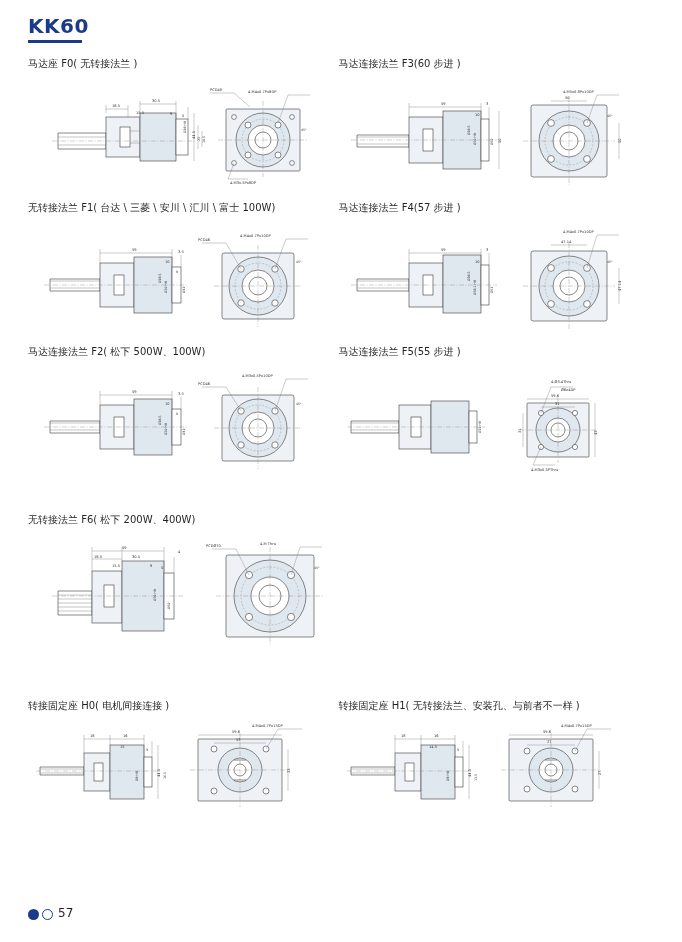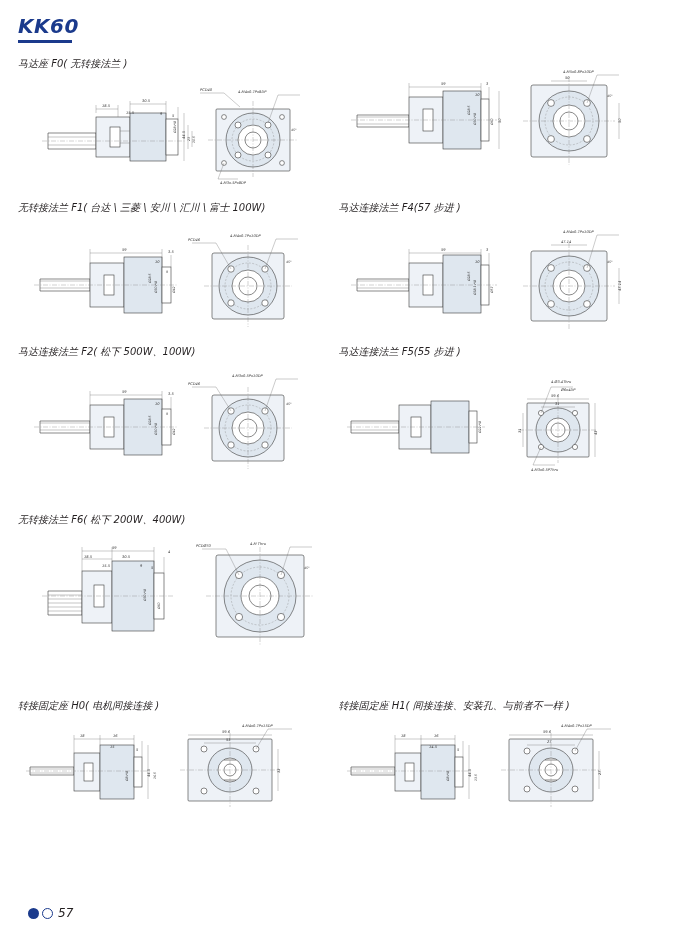--- a/index.html
+++ b/index.html
@@ -10,22 +10,21 @@
     background: #ffffff;
     font-family: "DejaVu Sans", "Liberation Sans", sans-serif;
     color: #231f20;
     position: relative;
     overflow: hidden;
   }
   .page {
     position: relative;
     width: 677px;
     height: 942px;
-    padding: 0 18px;
-    font-style: italic;
+    padding: 0 28px;
   }
   .page-title {
     font-size: 20px;
     font-weight: bold;
     color: #1b3a8c;
     letter-spacing: 0.5px;
     padding-top: 14px;
     padding-bottom: 2px;
     font-family: "DejaVu Sans", "Liberation Sans", sans-serif;
   }
@@ -55,21 +54,21 @@
     width: 100%;
     height: 118px;
   }
   .fig.tall { height: 122px; }
   .fig svg { display: block; }
   .footer {
     position: absolute;
     left: 28px;
     bottom: 22px;
     display: flex;
-    align-items: center;
+    align-items: flex-end;
     gap: 3px;
   }
   .dot-blue {
     width: 11px; height: 11px; border-radius: 50%;
     background: #1b3a8c; display: inline-block;
   }
   .dot-open {
     width: 11px; height: 11px; border-radius: 50%;
     border: 1.4px solid #1b3a8c; display: inline-block;
   }
@@ -154,20 +153,21 @@
             <text class="dim" x="44" y="20">4-M4x0.7Px8DP</text>
             <text class="dim2" x="97" y="58">45°</text>
             <path class="ln-dim" d="M30 90 L24 106 L44 106"></path>
             <text class="dim" x="26" y="111">4-M3x.5Px8DP</text>
           </g>
         </svg>
       </div>
     </div>
 
     <div class="cell">
+      <div class="sec-title">马达连接法兰 F3(60 步进 )</div>
       <div class="fig">
         <svg viewBox="0 0 310 118" width="310" height="118">
           <g>
             <path class="ln" d="M18 62 L18 74 L70 74 L70 62 Z"></path>
             <rect class="fl2" x="70" y="44" width="34" height="46"></rect>
             <rect class="fl" x="104" y="38" width="38" height="58"></rect>
             <rect class="fl3" x="142" y="46" width="8" height="42"></rect>
             <rect class="fl3" x="84" y="56" width="10" height="22"></rect>
             <path class="ln-ctr" d="M12 67 L158 67"></path>
             <path class="ln-thin" d="M18 64 L70 64 M18 71 L70 71"></path>
@@ -463,21 +463,21 @@
             <path class="ln-dim" d="M90 34 L102 14 L126 14"></path>
             <text class="dim" x="76" y="12">4-M4x0.7Px15DP</text>
             <path class="ln-dim" d="M112 34 L112 76"></path>
             <text class="dim" x="114" y="58" transform="rotate(-90 114 58)">33</text>
           </g>
         </svg>
       </div>
     </div>
 
     <div class="cell" style="margin-top:38px;">
-      <div class="sec-title">转接固定座 H1( 间接连接、安装孔、与前者不一样 )</div>
+      <div class="sec-title">转接固定座 H1( 无转接法兰、安装孔、与前者不一样 )</div>
       <div class="fig" style="height:100px;">
         <svg viewBox="0 0 310 100" width="310" height="100">
           <g>
             <path class="ln" d="M12 52 L12 60 L56 60 L56 52 Z"></path>
             <rect class="fl2" x="56" y="38" width="26" height="38"></rect>
             <rect class="fl" x="82" y="30" width="34" height="54"></rect>
             <rect class="fl3" x="116" y="42" width="8" height="30"></rect>
             <rect class="fl3" x="66" y="48" width="9" height="18"></rect>
             <path class="ln-ctr" d="M8 56 L132 56"></path>
             <path class="ln-thin" d="M12 54 L56 54 M12 58 L56 58"></path>

